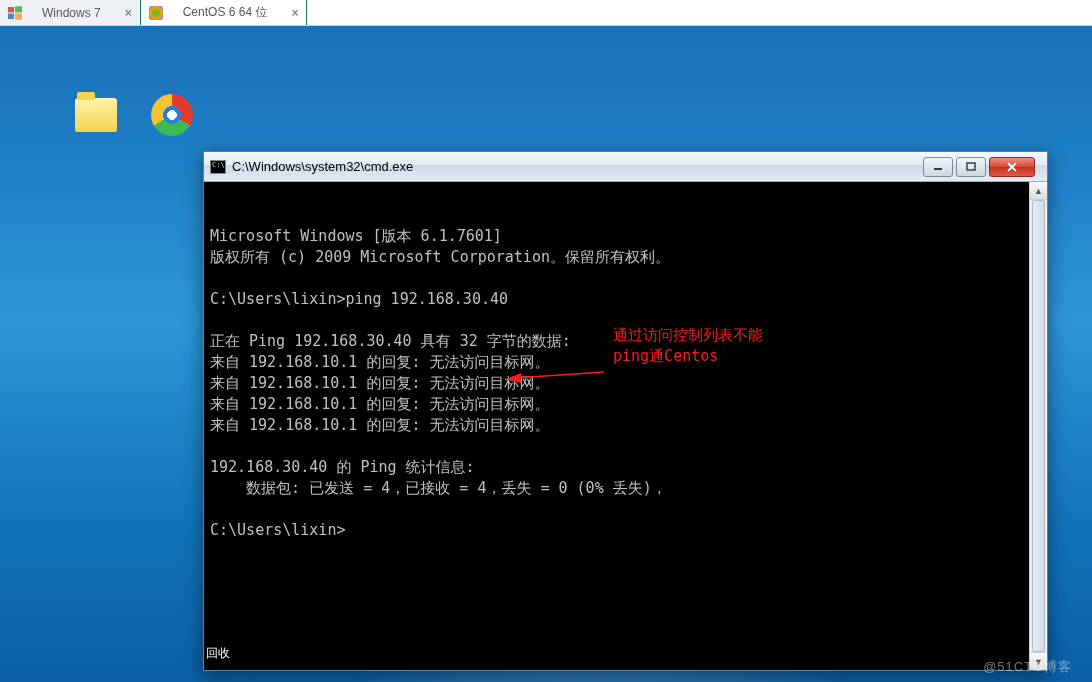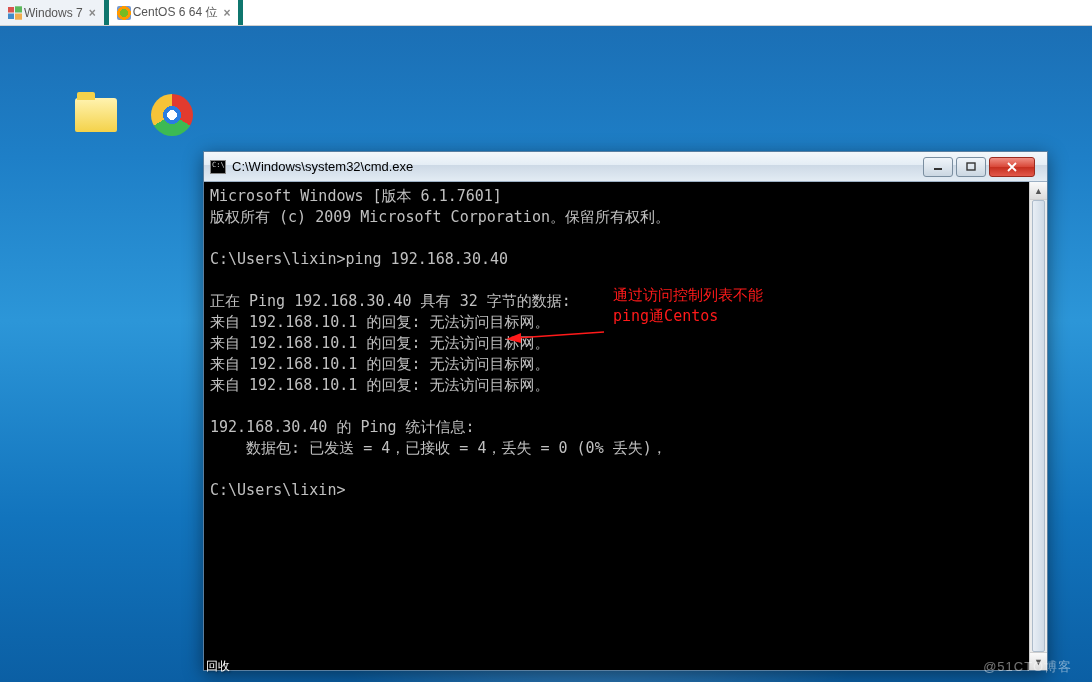--- a/index.html
+++ b/index.html
@@ -18,22 +18,22 @@
     border-bottom: 1px solid #d0d0d0;
     display: flex;
     align-items: stretch;
     font-size: 12px;
     color: #555;
   }
   .tab {
     display: flex;
     align-items: center;
     padding: 0 8px;
-    border-right: 5px solid #0f766e;
-    gap: 2px;
+    border-right: 1px solid #0f766e;
+    gap: 20px;
     cursor: pointer;
   }
   .tab.active { background: #eef2f7; }
   .tab .win-logo {
     width:14px;height:14px;display:inline-block;
   }
   .tab .close-x { color:#888; margin-left:4px; font-weight:bold; }
   .centos-ico {
     width:14px;height:14px;display:inline-block;
     background: radial-gradient(circle at 50% 50%, #7b2 0 40%, #f90 40% 70%, #79c 70% 100%);
@@ -67,21 +67,21 @@
     content:"";position:absolute;top:-6px;left:2px;width:18px;height:8px;
     background:#f4d24a;border-radius:2px 2px 0 0;
   }
   .chrome-ico {
     width:42px;height:42px;margin:0 auto 3px;border-radius:50%;
     background:
       radial-gradient(circle at 50% 50%, #fff 0 16%, #2a7de1 16% 30%, transparent 30%),
       conic-gradient(#e23b2e 0 120deg, #3cba54 120deg 240deg, #f6c338 240deg 360deg);
   }
   .trunc-label{
-    position:absolute;left:206px;bottom:7px;color:#fff;font-size:12px;
+    position:absolute;left:206px;bottom:20px;color:#fff;font-size:12px;
     text-shadow:1px 1px 2px rgba(0,0,0,.6);
   }
 
   
   .cmdwin {
     position: absolute;
     left: 203px;
     top: 125px;
     width: 845px;
     height: 520px;
@@ -124,20 +124,21 @@
   }
   .console{
     flex:1;
     padding: 4px 6px;
     font-family: "NSimSun","SimSun","Consolas",monospace;
     font-size: 15px;
     line-height: 21px;
     color:#c0c0c0;
     white-space: pre;
     position: relative;
+    margin-top: 40px;
   }
   .annot{
     position:absolute;
     left:409px; top:103px;
     color:#ff1a1a;
     font-family:"SimSun","NSimSun",monospace;
     font-size:15px;
     line-height:21px;
     white-space:pre;
   }

